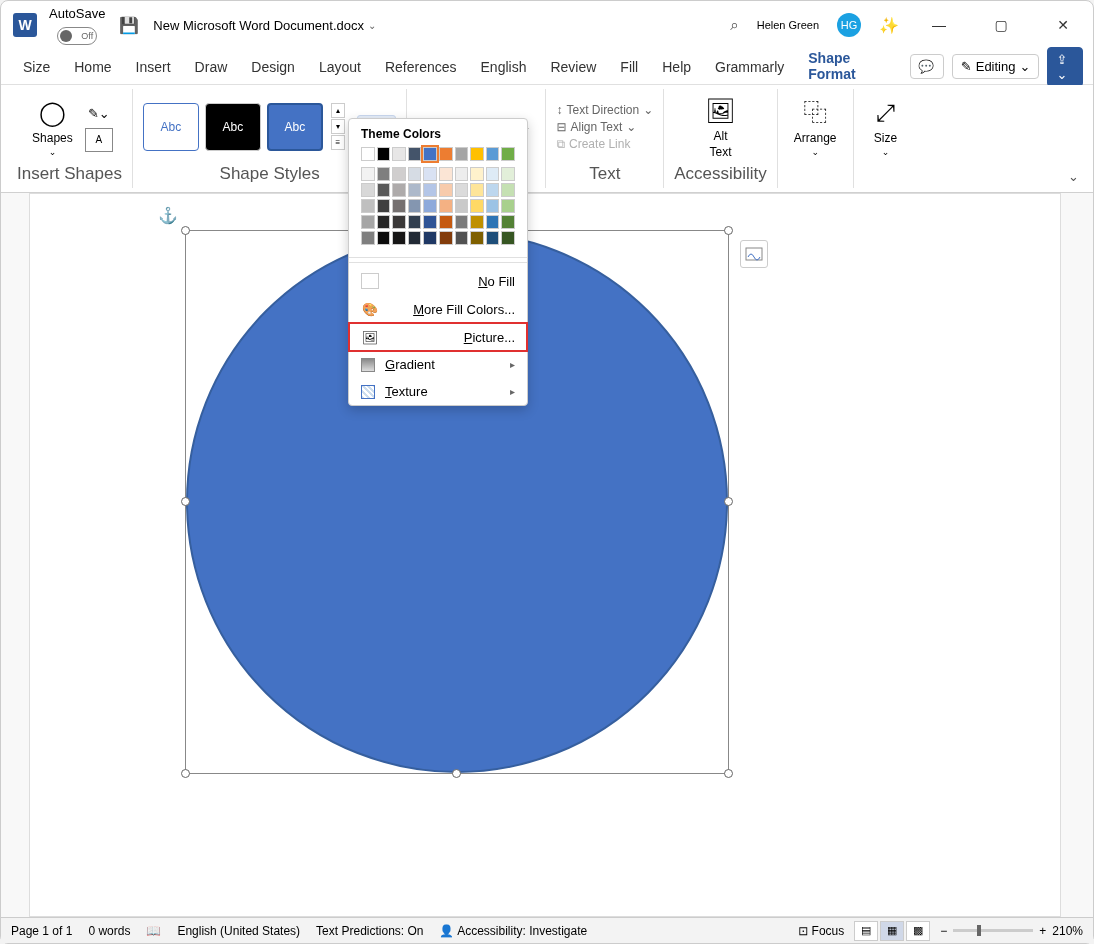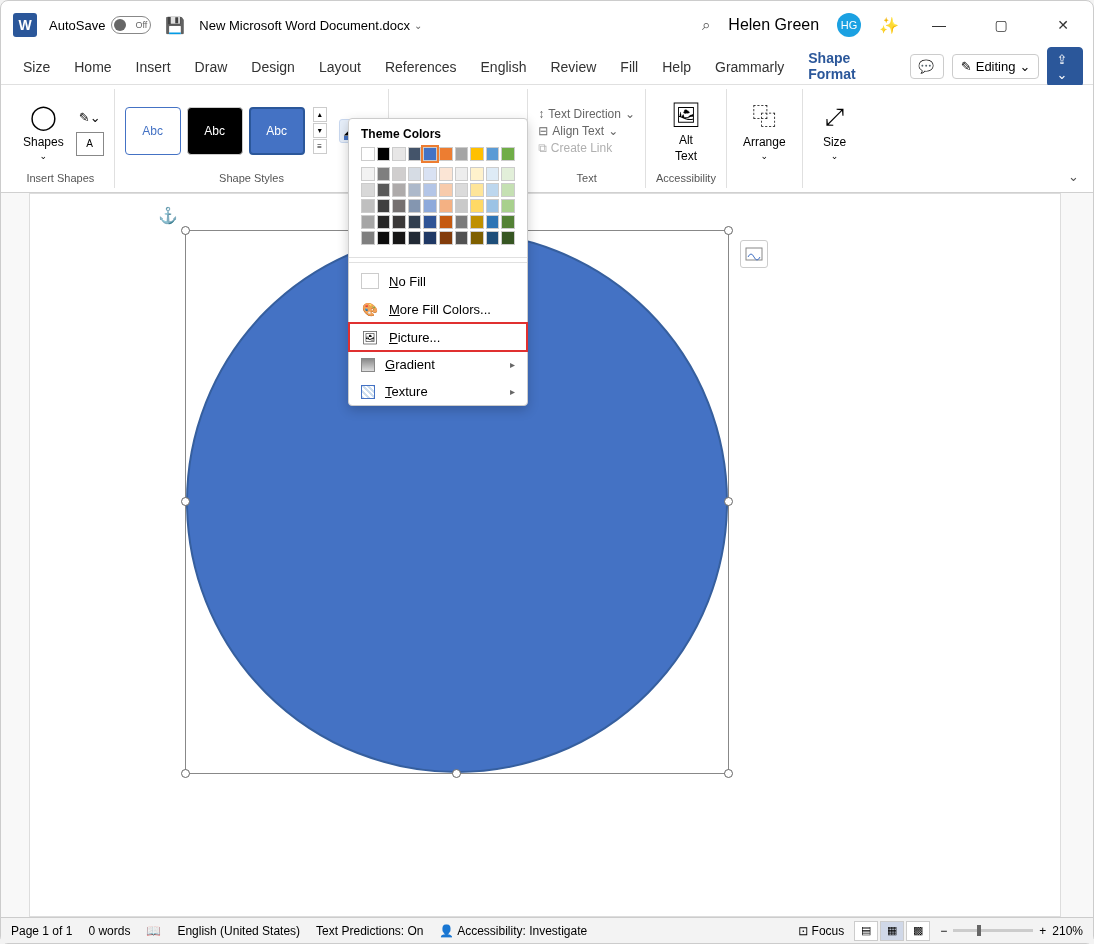--- a/index.html
+++ b/index.html
@@ -2,45 +2,45 @@
 <html><head>
 <meta charset="utf-8">
 <style>
 * { box-sizing: border-box; margin: 0; padding: 0; }
 body { font-family: "Segoe UI", Arial, sans-serif; font-size: 13px; background: #f3f3f3; width: 1094px; height: 944px; overflow: hidden; position: relative; }
 .window { background: #fff; border: 1px solid #ccc; border-radius: 8px; width: 1094px; height: 944px; display: flex; flex-direction: column; }
 
 
 .titlebar { height: 48px; display: flex; align-items: center; padding: 0 8px; }
 .app-icon { width: 24px; height: 24px; background: #2b579a; color: #fff; display: flex; align-items: center; justify-content: center; font-weight: bold; border-radius: 3px; margin: 0 12px 0 4px; font-size: 14px; }
-.autosave { display: flex; align-items: center; gap: 6px; font-size: 13px; }
+.autosave { display: flex; align-items: center; gap: 6px; font-size: 13px; flex-direction: column; }
 .toggle { width: 40px; height: 18px; border: 1px solid #888; border-radius: 9px; display: flex; align-items: center; padding: 0 3px; font-size: 9px; color: #666; justify-content: flex-end; position: relative; }
 .toggle::before { content: ""; position: absolute; left: 2px; width: 12px; height: 12px; background: #666; border-radius: 50%; }
 .save-icon { margin: 0 14px; color: #8e4a8e; font-size: 16px; }
 .doc-title { font-size: 13px; display: flex; align-items: center; gap: 4px; }
 .title-chevron { font-size: 10px; color: #666; }
 .titlebar-right { margin-left: auto; display: flex; align-items: center; gap: 18px; }
 .search-icon { font-size: 15px; color: #555; }
-.user-name { font-size: 16px; }
+.user-name { font-size: 11px; }
 .avatar { width: 24px; height: 24px; border-radius: 50%; background: #1ba1e2; color: #fff; display: flex; align-items: center; justify-content: center; font-size: 11px; }
 .winbtn { width: 44px; height: 32px; display: flex; align-items: center; justify-content: center; font-size: 14px; color: #333; }
 
 
 .ribbon-tabs { height: 36px; display: flex; align-items: center; padding: 0 10px; gap: 0; border-bottom: 1px solid #e0e0e0; }
 .tab { padding: 6px 12px; font-size: 14px; color: #333; cursor: pointer; }
 .tab.active { color: #2b579a; border-bottom: 2px solid #2b579a; font-weight: 600; }
 .ribbon-right { margin-left: auto; display: flex; align-items: center; gap: 8px; }
 .comment-btn, .editing-btn, .share-btn { border: 1px solid #ccc; border-radius: 4px; padding: 4px 8px; display: flex; align-items: center; gap: 4px; font-size: 13px; }
 .share-btn { background: #2b579a; color: #fff; border-color: #2b579a; }
 
 
 .ribbon { height: 108px; border-bottom: 1px solid #d0d0d0; display: flex; align-items: stretch; padding: 4px 6px; background: #fff; position: relative; }
 .group { display: flex; flex-direction: column; align-items: center; border-right: 1px solid #e0e0e0; padding: 2px 10px; }
 .group-body { flex: 1; display: flex; align-items: center; gap: 6px; }
-.group-label { font-size: 11px; color: #555; padding: 2px 0; }
+.group-label { font-size: 17px; color: #555; padding: 2px 0; }
 .big-btn { display: flex; flex-direction: column; align-items: center; gap: 2px; font-size: 12px; padding: 2px 6px; }
 .big-btn .icon { width: 32px; height: 32px; display: flex; align-items: center; justify-content: center; font-size: 24px; }
 .small-col { display: flex; flex-direction: column; gap: 2px; }
 .small-btn { width: 28px; height: 24px; border: 1px solid transparent; display: flex; align-items: center; justify-content: center; font-size: 13px; }
 .style-swatch { width: 56px; height: 48px; border: 1px solid #ccc; border-radius: 4px; display: flex; align-items: center; justify-content: center; font-size: 12px; }
 .swatch1 { color: #4472c4; border-color: #4472c4; }
 .swatch2 { background: #000; color: #fff; }
 .swatch3 { background: #4472c4; color: #fff; border: 2px solid #2b579a; }
 .gallery-arrows { display: flex; flex-direction: column; gap: 1px; margin-left: 2px; }
 .gallery-arrows div { width: 14px; height: 15px; border: 1px solid #ccc; display: flex; align-items: center; justify-content: center; font-size: 8px; }
@@ -66,21 +66,21 @@
 .layout-opts { position: absolute; left: 710px; top: 46px; width: 28px; height: 28px; border: 1px solid #ccc; background: #fff; display: flex; align-items: center; justify-content: center; border-radius: 3px; }
 
 
 .dropdown { position: absolute; left: 348px; top: 118px; width: 180px; background: #fff; border: 1px solid #ccc; border-radius: 4px; box-shadow: 0 4px 12px rgba(0,0,0,.2); z-index: 100; font-size: 13px; }
 .dd-section { padding: 8px 12px 6px; }
 .dd-header { font-weight: 600; font-size: 12px; margin-bottom: 6px; }
 .color-row { display: flex; gap: 2px; margin-bottom: 2px; }
 .color-sw { width: 14px; height: 14px; border: 1px solid #ccc; }
 .color-sw.sel { outline: 2px solid #ed7d31; outline-offset: 0; }
 .dd-hr { border-top: 1px solid #e0e0e0; margin: 4px 0; }
-.dd-item { display: flex; align-items: center; gap: 10px; padding: 6px 12px; cursor: pointer; }
+.dd-item { display: flex; align-items: center; gap: 10px; padding: 6px 12px; cursor: pointer; justify-content: space-between; }
 .dd-item .ic { width: 18px; height: 16px; display: flex; align-items: center; justify-content: center; font-size: 13px; }
 .dd-item .arrow { margin-left: auto; font-size: 10px; color: #666; }
 .dd-item.highlighted { outline: 2px solid #e03030; outline-offset: -1px; }
 .underline-accesskey { text-decoration: underline; }
 
 
 .statusbar { height: 26px; border-top: 1px solid #ccc; display: flex; align-items: center; padding: 0 10px; font-size: 12px; gap: 16px; background: #f3f3f3; }
 .statusbar .right { margin-left: auto; display: flex; align-items: center; gap: 10px; }
 .view-btns { display: flex; gap: 2px; }
 .view-btn { width: 24px; height: 20px; border: 1px solid #ccc; display: flex; align-items: center; justify-content: center; font-size: 11px; background: #fff; }

